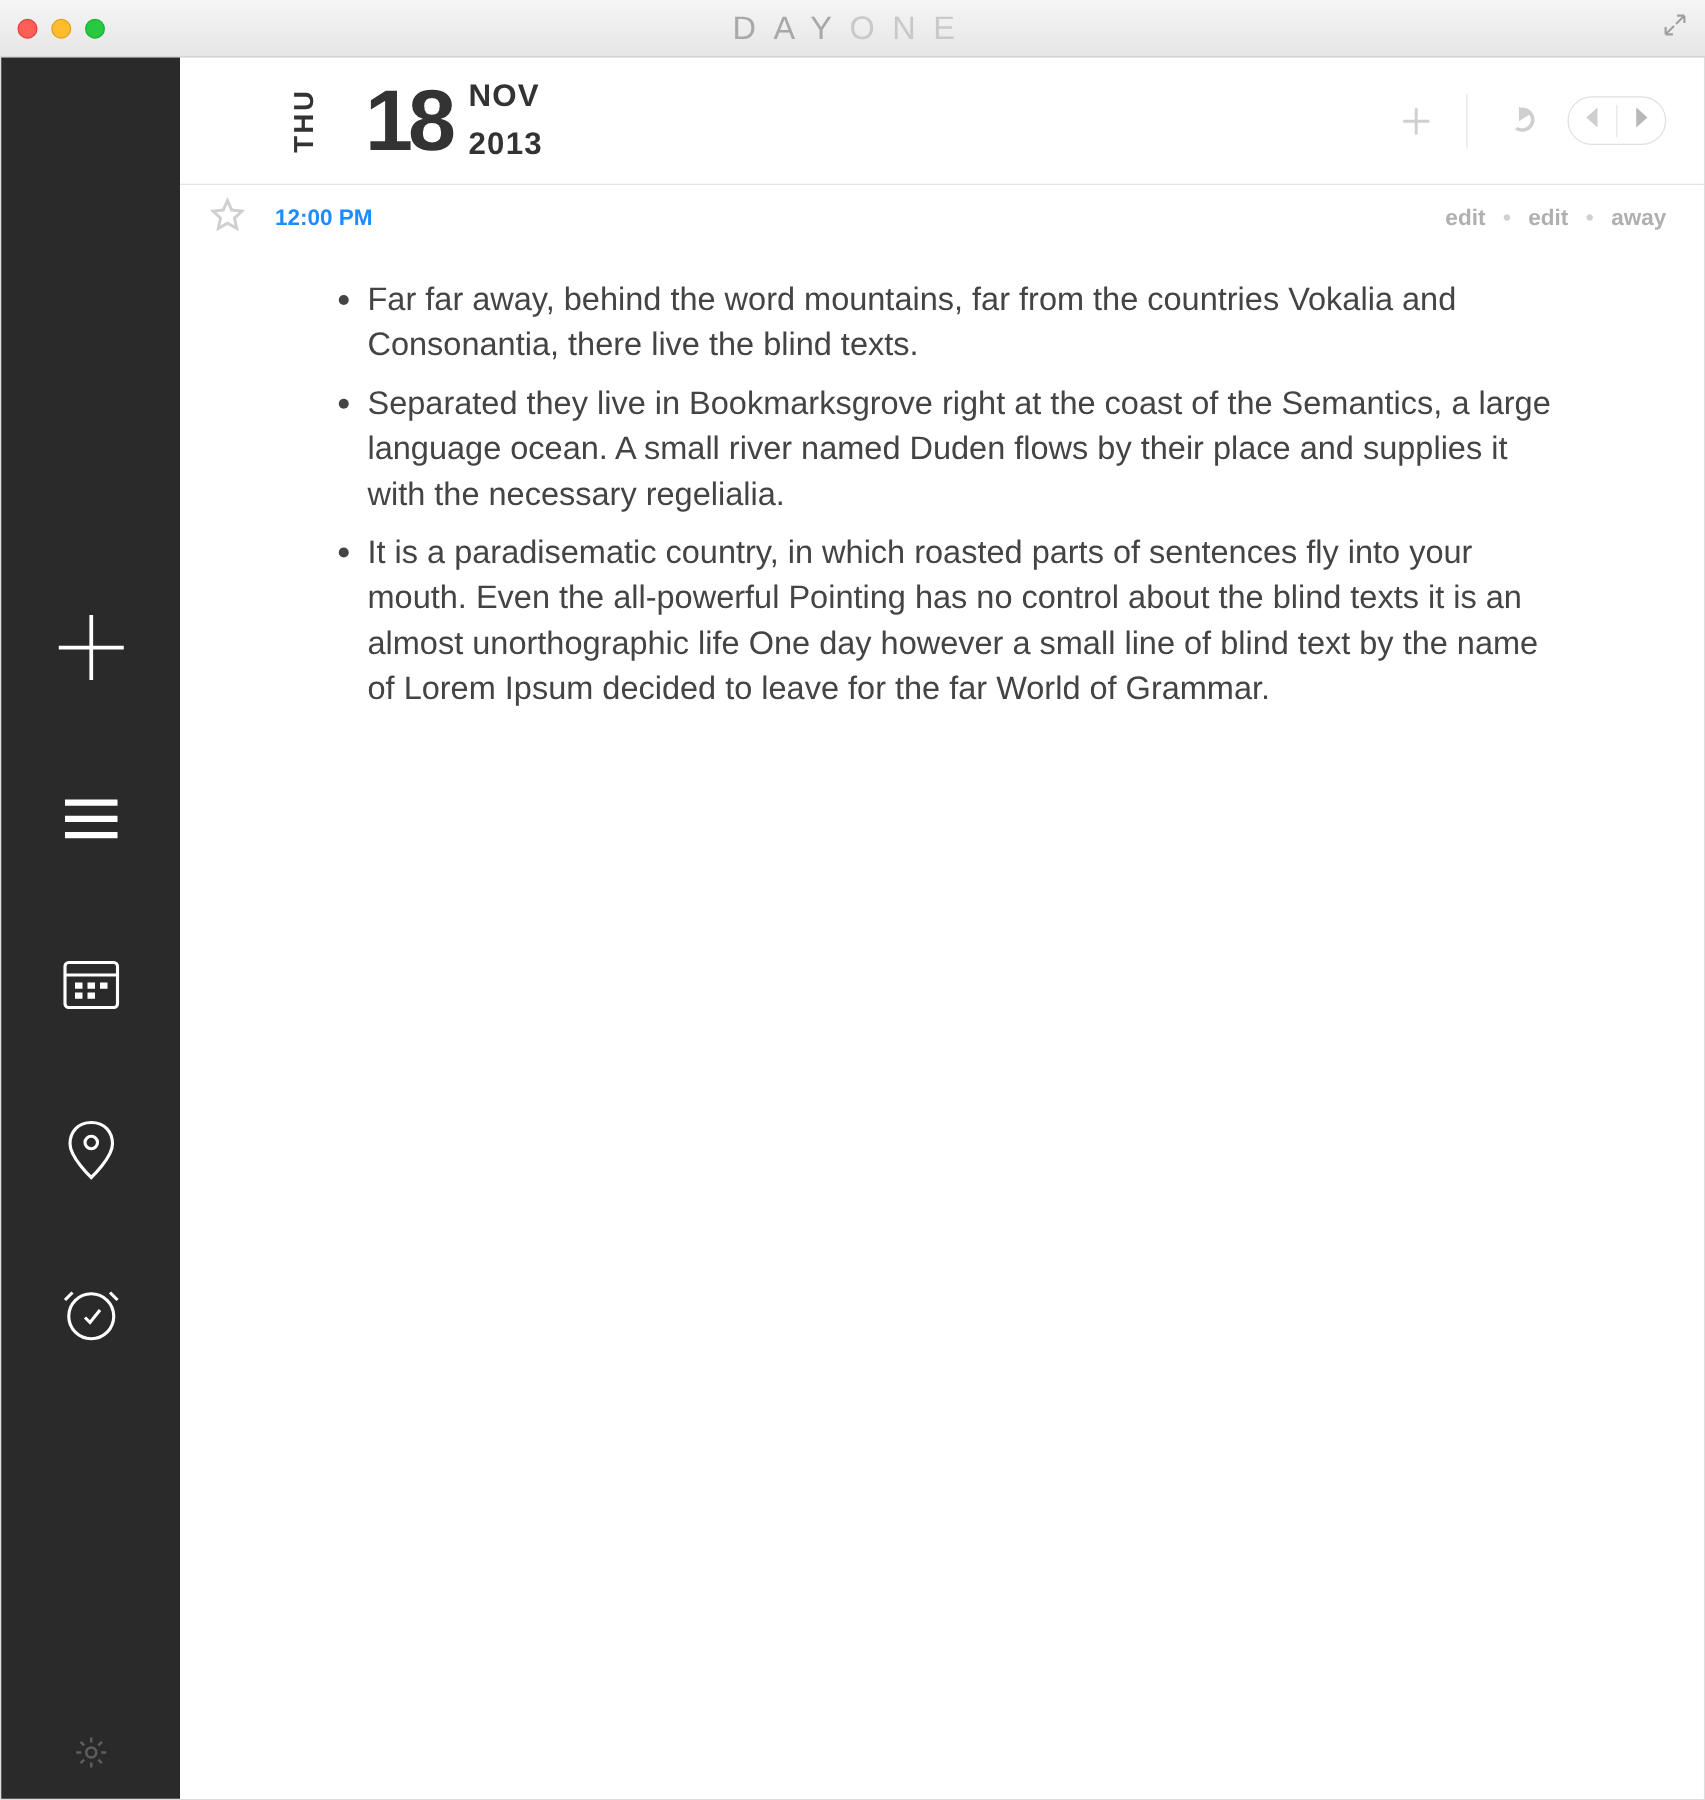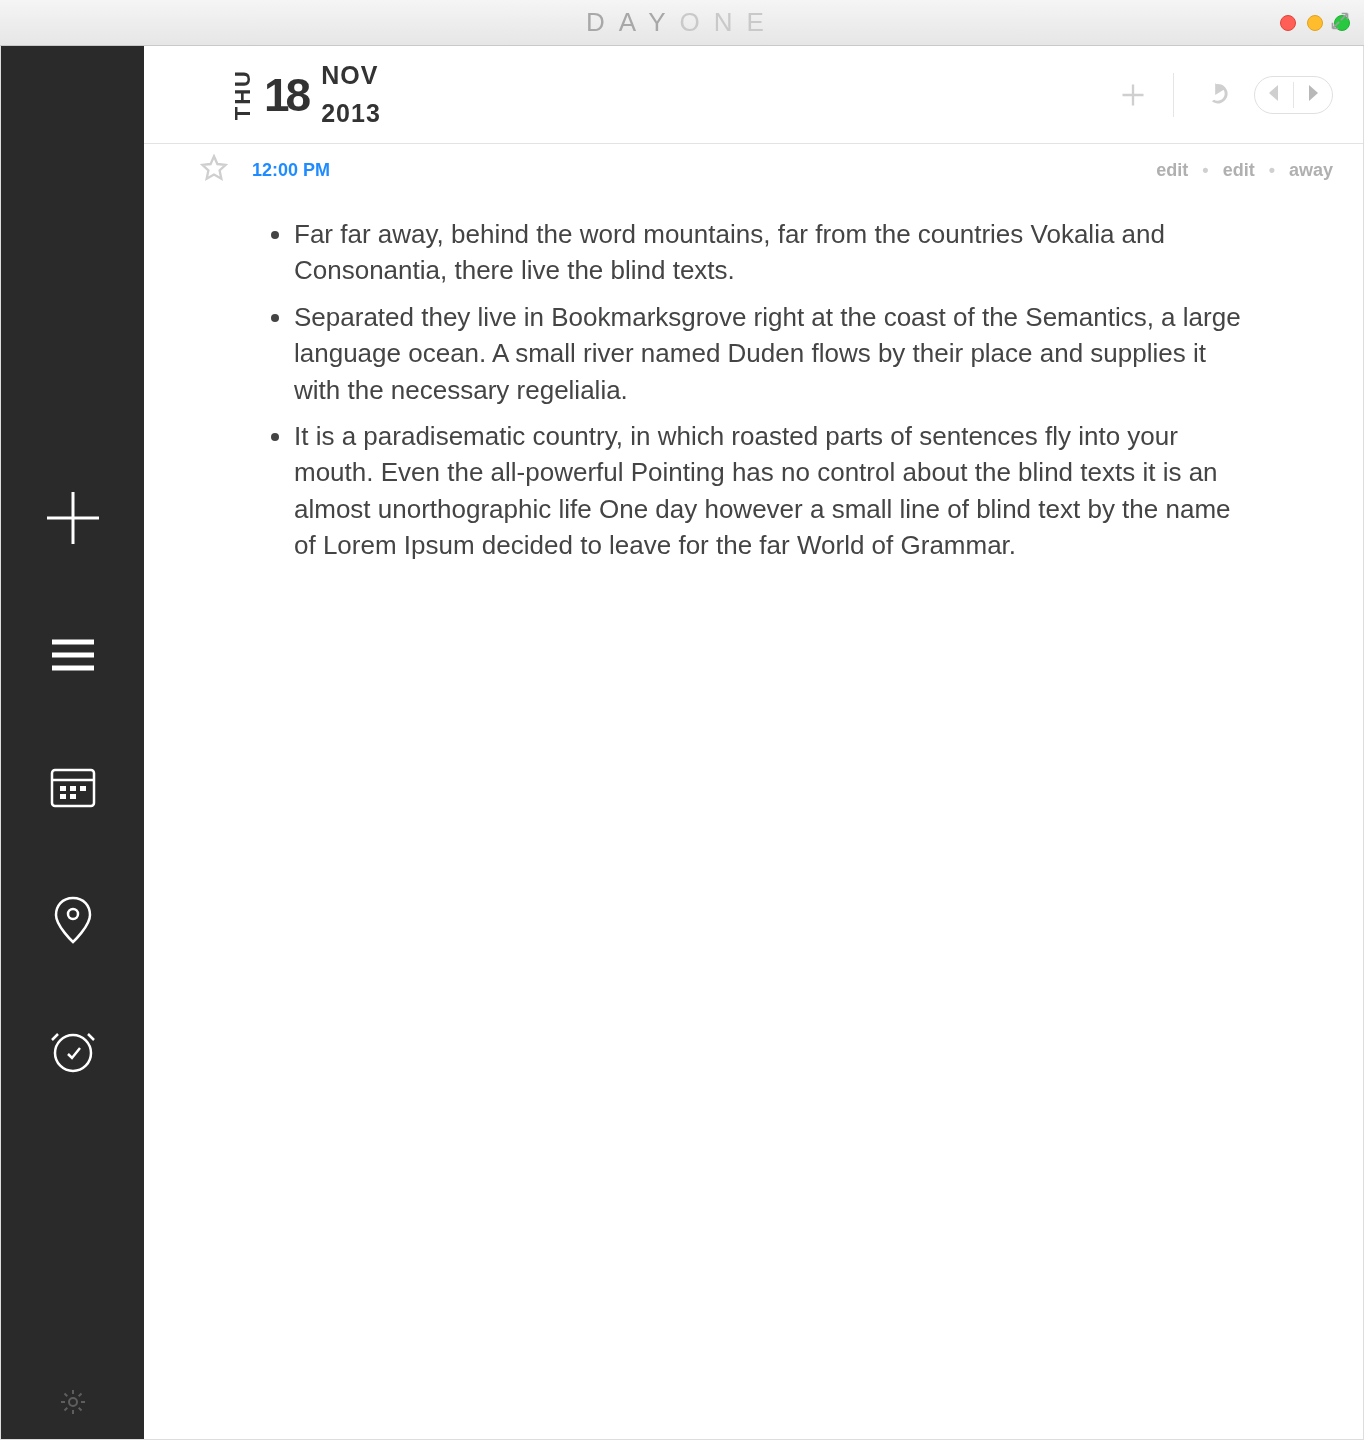--- a/index.html
+++ b/index.html
@@ -14,21 +14,20 @@
     }
     
     .titlebar {
       height: 46px;
       background: linear-gradient(to bottom, #f5f5f5, #e6e6e6);
       border-bottom: 1px solid #c9c9c9;
       display: flex;
       align-items: center;
       padding: 0 14px;
       position: relative;
-      justify-content: flex-end;
     }
     .traffic-lights {
       display: flex;
       gap: 11px;
       align-items: center;
     }
     .light {
       width: 16px; height: 16px;
       border-radius: 50%;
     }
@@ -111,25 +110,26 @@
     }
     .dow {
       writing-mode: vertical-rl;
       transform: rotate(180deg);
       font-size: 22px;
       font-weight: 700;
       letter-spacing: 2px;
       color: #333;
     }
     .daynum {
-      font-size: 46px;
+      font-size: 69px;
       font-weight: 900;
       line-height: 1;
       letter-spacing: -4px;
       color: #333;
+      margin-left: 28px;
     }
     .monthyear {
       display: flex;
       flex-direction: column;
       justify-content: center;
       margin-left: 6px;
       gap: 10px;
     }
     .monthyear span {
       font-size: 25px;
@@ -166,21 +166,21 @@
     }
     .nav-pill svg { width: 18px; height: 24px; }
     .nav-pill .sep { width: 1px; height: 26px; background: #e5e5e5; }
     .arrow.prev svg path { fill: #cfcfcf; }
     .arrow.next svg path { fill: #b8b8b8; }
 
     .entry-meta {
       display: flex;
       justify-content: space-between;
       align-items: center;
-      padding: 10px 30px 10px 56px;
+      padding: 10px 30px 10px 24px;
     }
     .meta-left {
       display: flex;
       align-items: center;
       gap: 24px;
     }
     .star-icon svg { width: 28px; height: 28px; fill: none; stroke: #cfcfcf; stroke-width: 2; }
     .time {
       color: #1e8cff;
       font-weight: 700;

